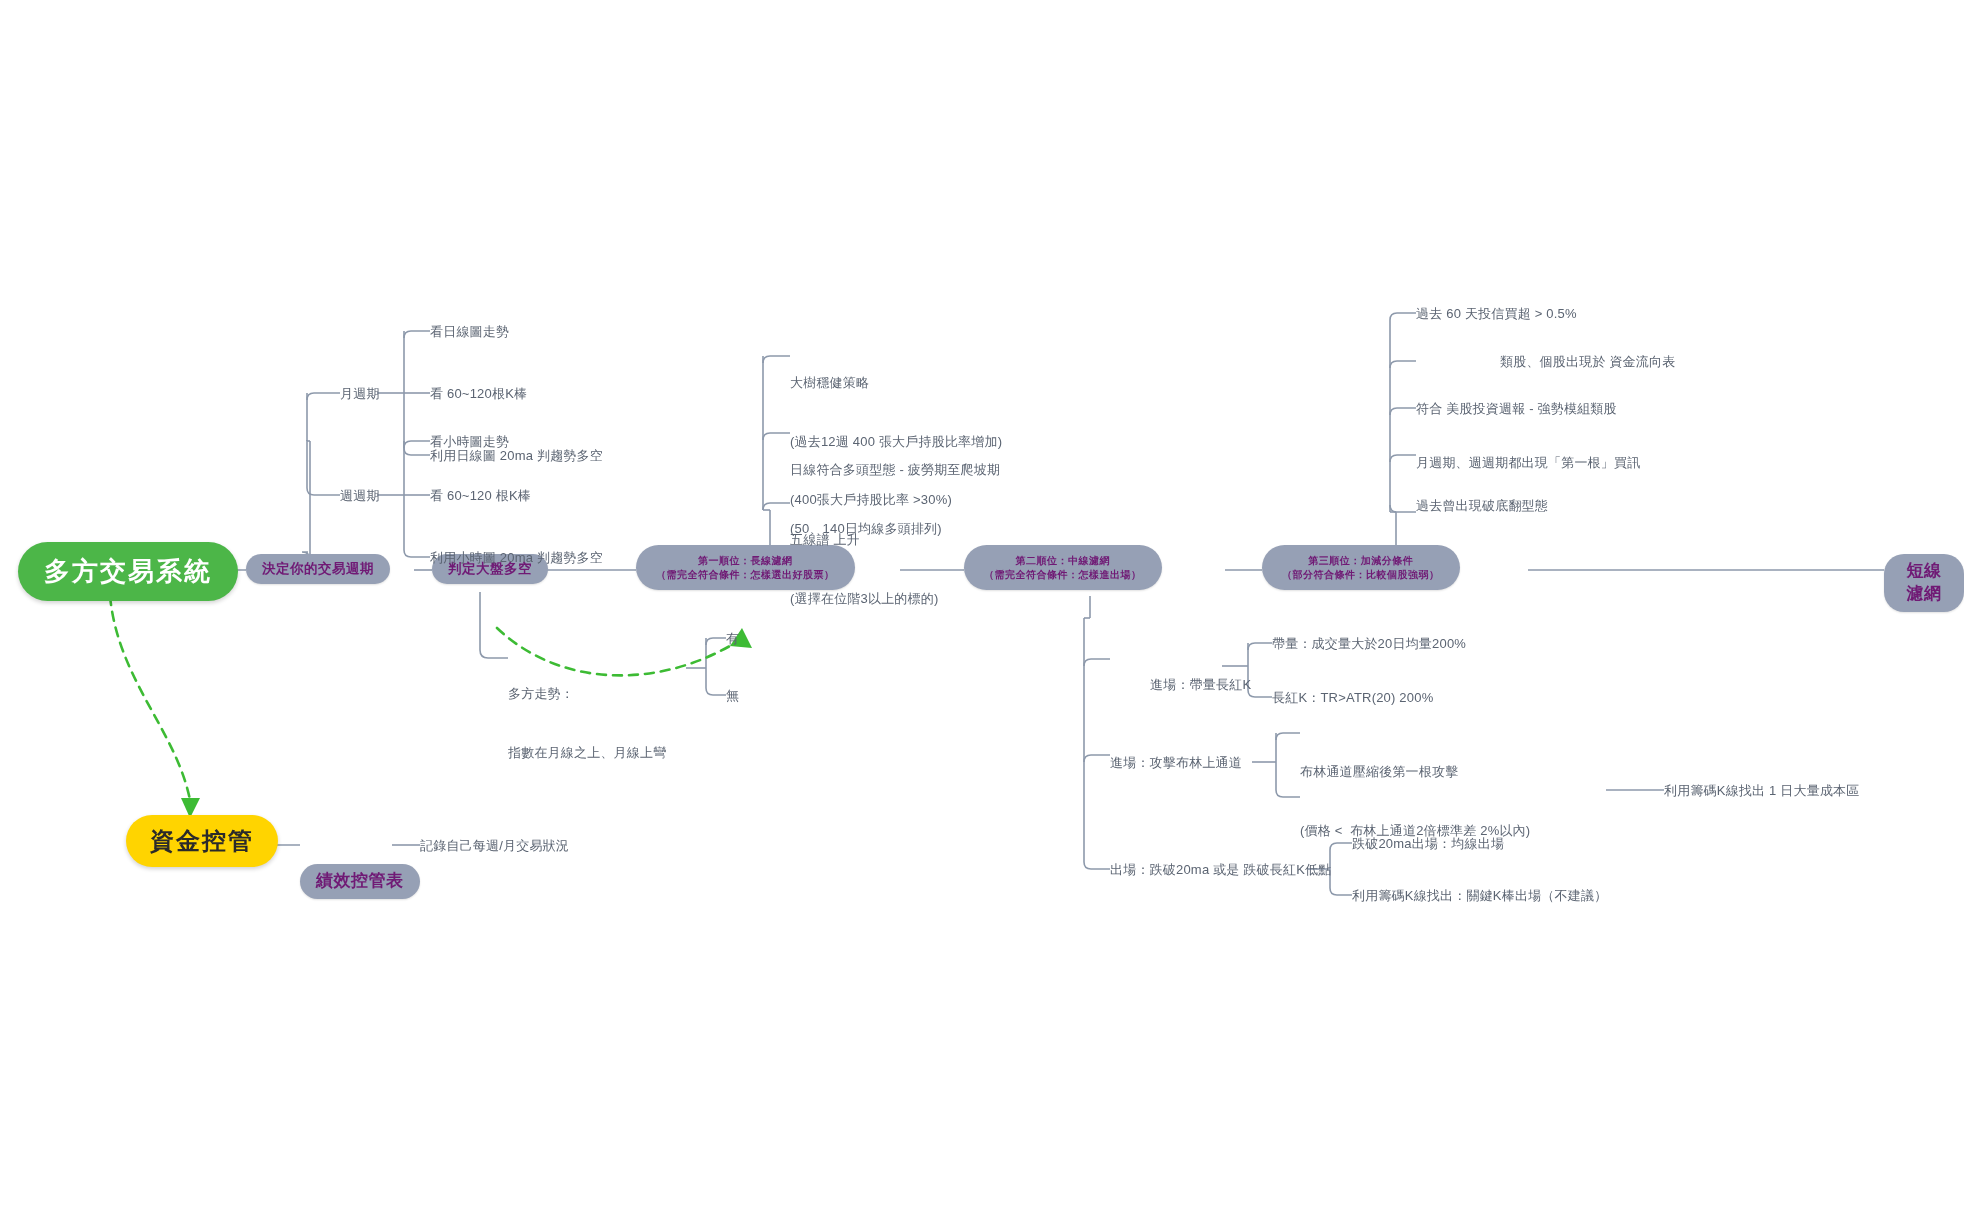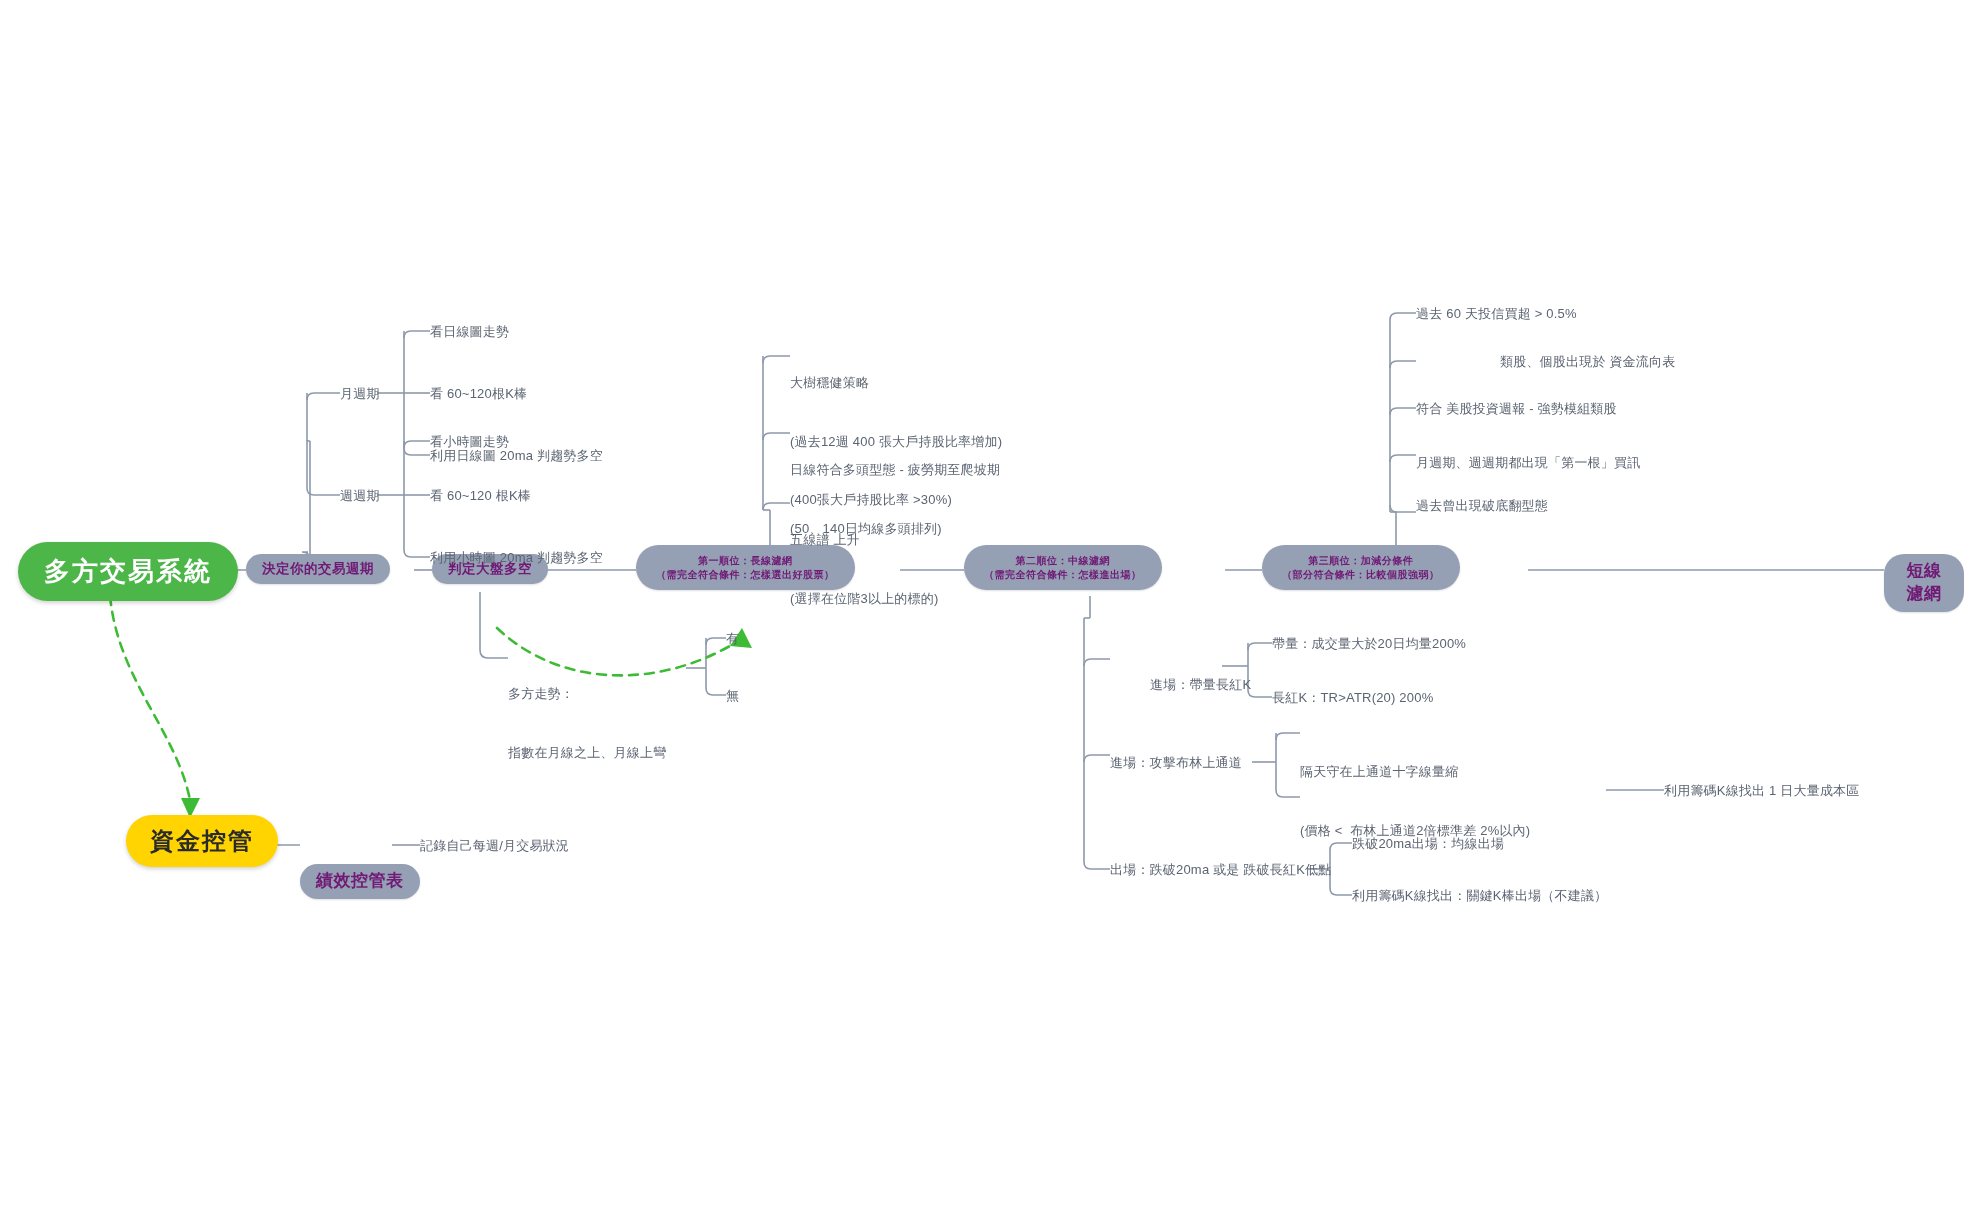--- a/index.html
+++ b/index.html
@@ -212,21 +212,21 @@
     <div>五線譜 上升</div>
     <div>(選擇在位階3以上的標的)</div>
   </div>
 
   <div class="leaf" style="left:1110px;top:675px;margin-left:40px;">進場：帶量長紅K</div>
   <div class="leaf" style="left:1272px;top:634px;">帶量：成交量大於20日均量200%</div>
   <div class="leaf" style="left:1272px;top:688px;">長紅K：TR&gt;ATR(20) 200%</div>
 
   <div class="leaf" style="left:1110px;top:753px;">進場：攻擊布林上通道</div>
   <div class="leaf" style="left:1300px;top:723px;">
-    <div>隔天守在上通道十字線量縮</div>
+    <div>布林通道壓縮後第一根攻擊</div>
     <div>(價格 &lt;  布林上通道2倍標準差 2%以內)</div>
   </div>
   <div class="leaf" style="left:1664px;top:781px;">利用籌碼K線找出 1 日大量成本區</div>
 
   <div class="leaf" style="left:1110px;top:860px;">出場：跌破20ma 或是 跌破長紅K低點</div>
   <div class="leaf" style="left:1352px;top:834px;">跌破20ma出場：均線出場</div>
   <div class="leaf" style="left:1352px;top:886px;">利用籌碼K線找出：關鍵K棒出場（不建議）</div>
 
   <div class="leaf" style="left:1416px;top:304px;">過去 60 天投信買超 &gt; 0.5%</div>
   <div class="leaf" style="left:1500px;top:352px;">類股、個股出現於 資金流向表</div>

